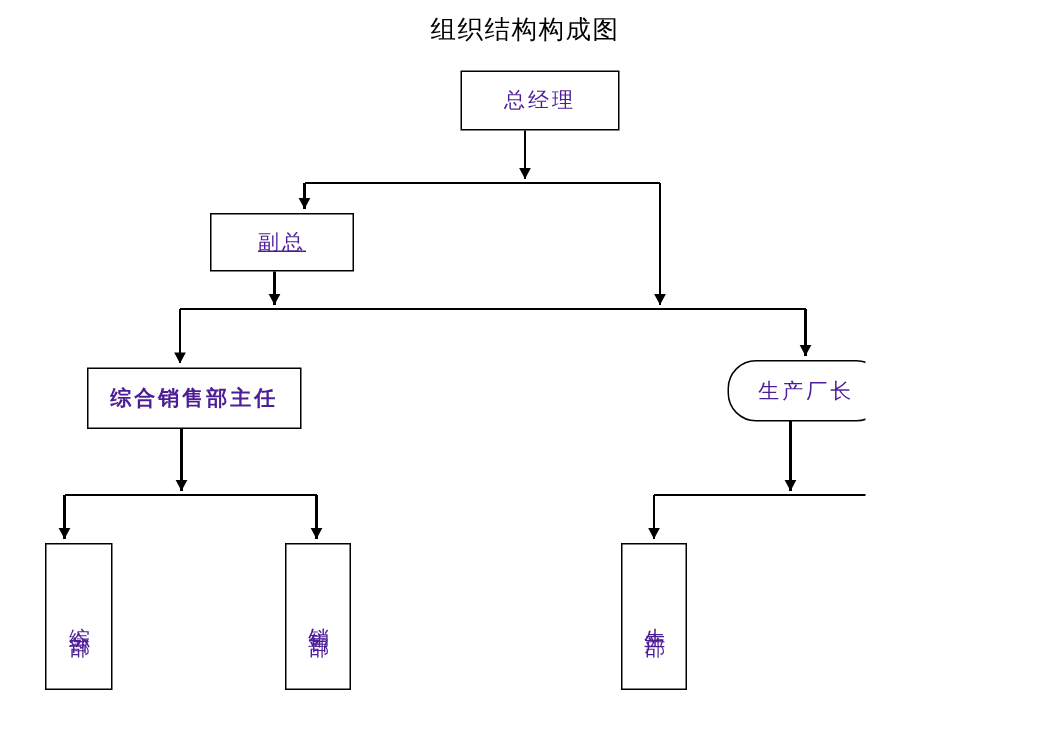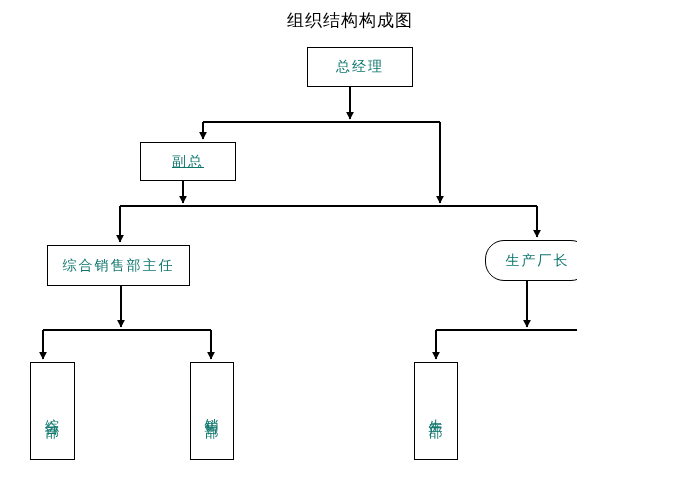--- a/index.html
+++ b/index.html
@@ -39,21 +39,21 @@
     height: 503px;
   }
   .node-box {
     position: absolute;
     box-sizing: border-box;
     border: 1px solid #000000;
     background: #ffffff;
     display: flex;
     align-items: center;
     justify-content: center;
-    color: #0f766e;
+    color: #4c1d95;
   }
   .node-box.horizontal {
     font-size: 14px;
     letter-spacing: 2px;
     white-space: nowrap;
   }
   .node-box.vertical {
     writing-mode: vertical-rl;
     text-orientation: upright;
     font-size: 14px;
@@ -111,21 +111,21 @@
   </svg>
 
   <div class="node-box horizontal" style="left:307px; top:47px; width:106px; height:40px;">
     <span class="node-label">总经理</span>
   </div>
 
   <div class="node-box horizontal" style="left:140px; top:142px; width:96px; height:39px;text-decoration:underline;">
     <span class="node-label">副总</span>
   </div>
 
-  <div class="node-box horizontal" style="left:47px; top:245px; width:143px; height:41px;">
+  <div class="node-box horizontal" style="left:58px; top:245px; width:143px; height:41px;font-weight:bold;">
     <span class="node-label">综合销售部主任</span>
   </div>
 
   <div class="node-box horizontal" style="left:485px; top:240px; width:105px; height:41px;border-radius:19px;">
     <span class="node-label">生产厂长</span>
   </div>
 
   <div class="node-box vertical" style="left:30px; top:362px; width:45px; height:98px;">
     <span class="node-label">综合部</span>
   </div>

